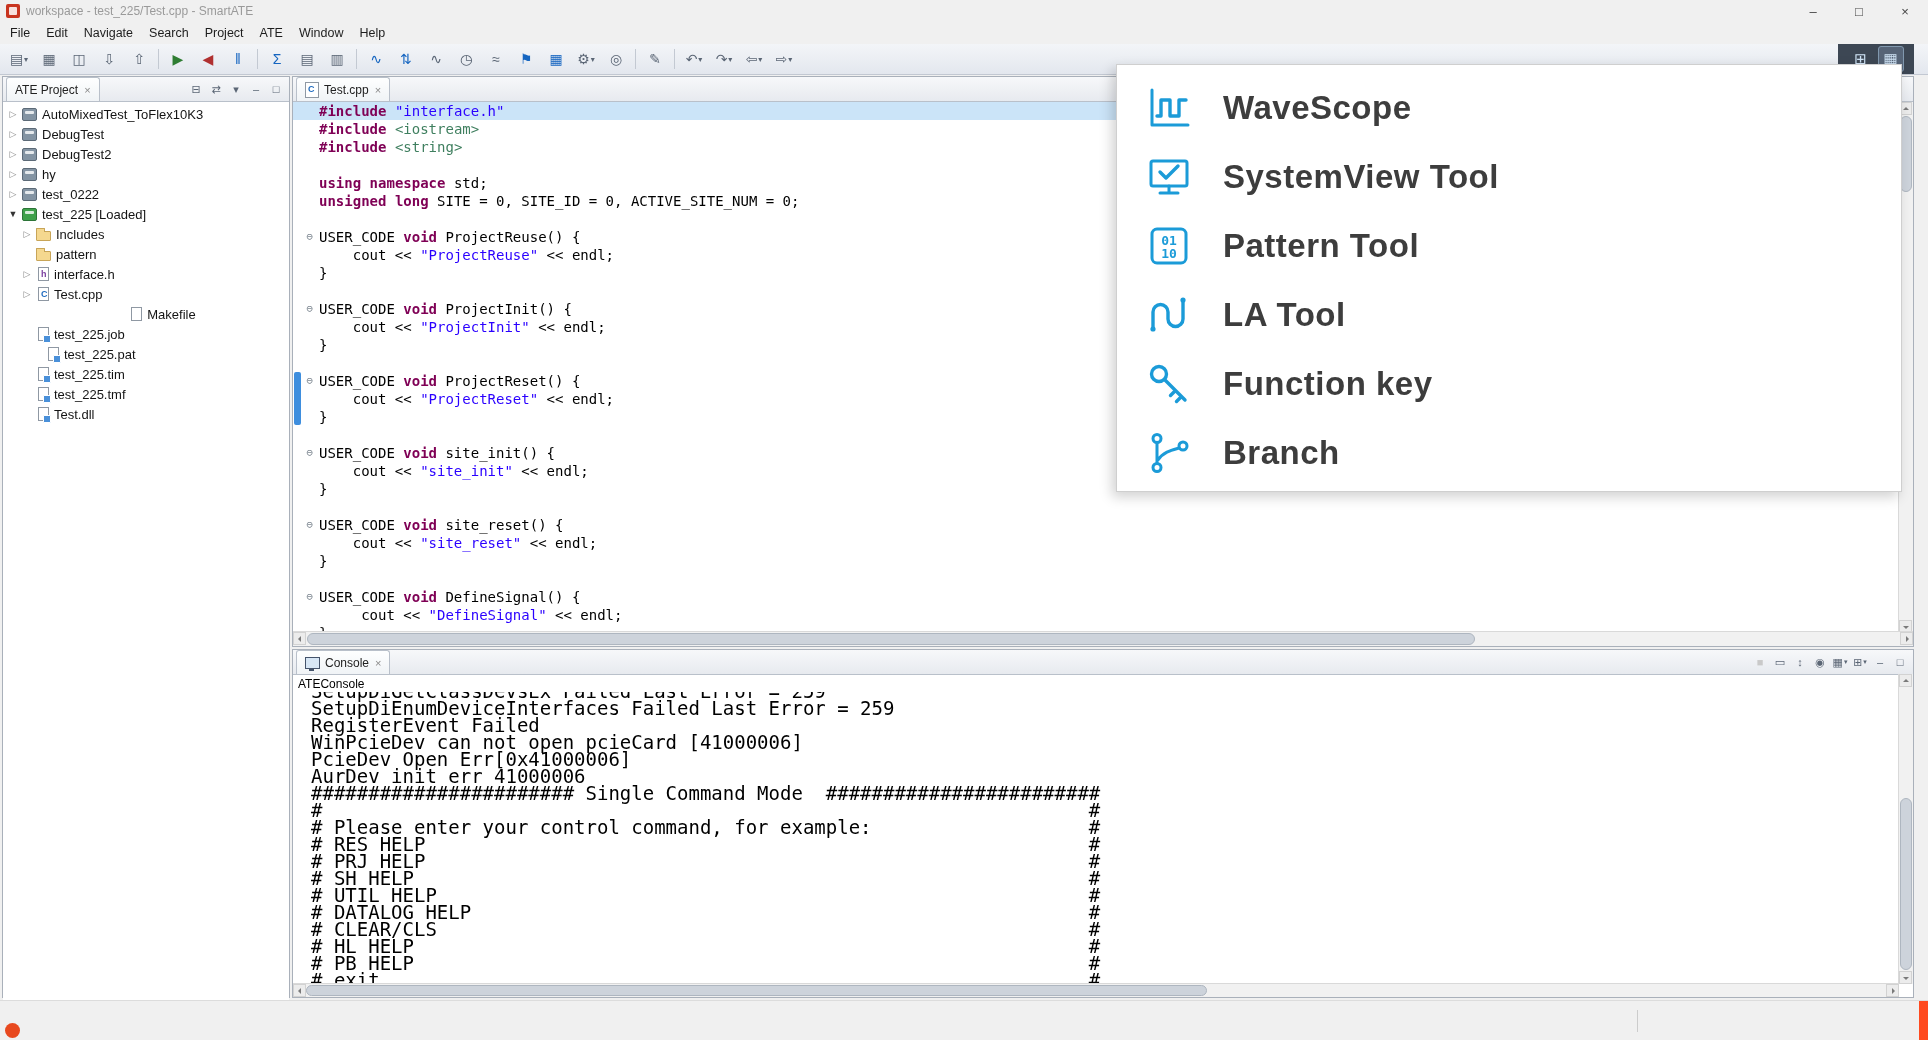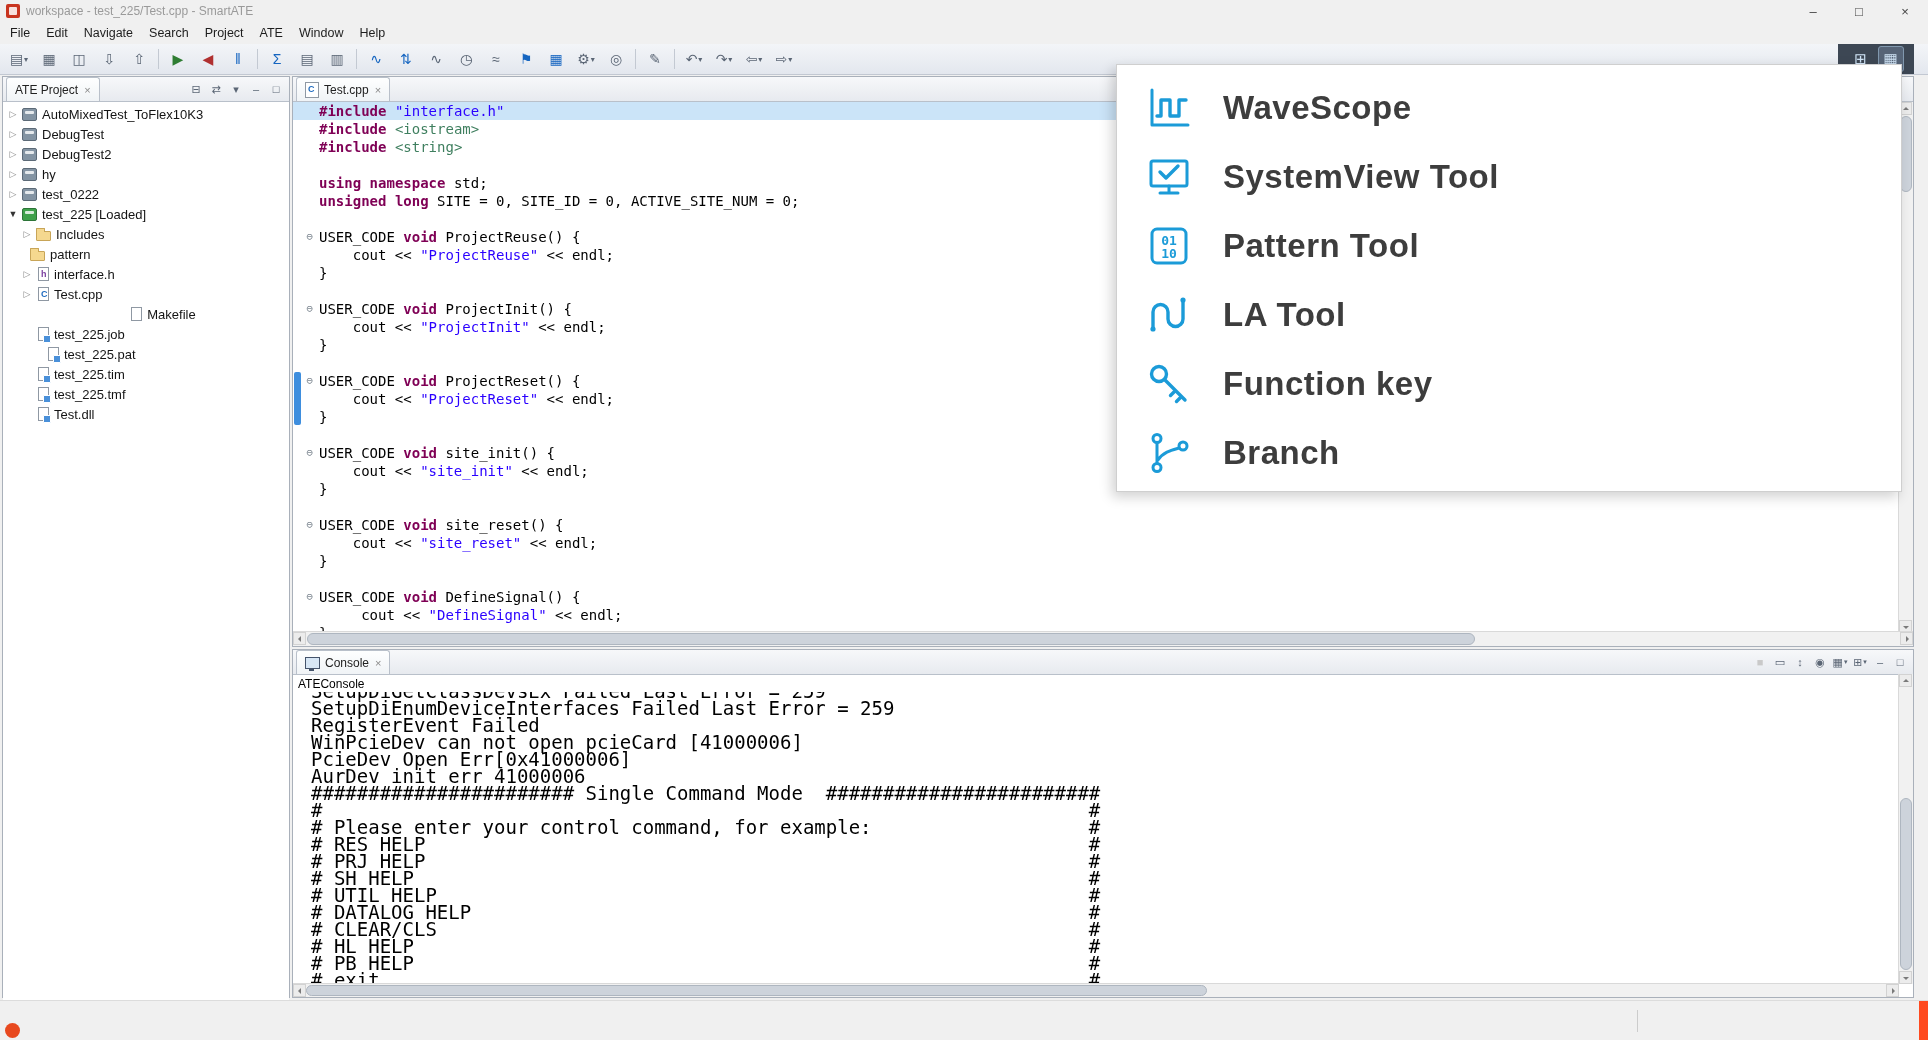--- a/index.html
+++ b/index.html
@@ -286,21 +286,21 @@
         <div class="trow" style="padding-left: 4px;">
           <span class="arrow exp">▼</span>
           <span class="ticon project-loaded"></span>
           <span class="tlabel">test_225 [Loaded]</span>
         </div>
         <div class="trow" style="padding-left: 18px;">
           <span class="arrow">▷</span>
           <span class="ticon folder"></span>
           <span class="tlabel">Includes</span>
         </div>
-        <div class="trow" style="padding-left: 12px;">
+        <div class="trow" style="padding-left: 18px;">
           <span class="arrow"></span>
           <span class="ticon folder"></span>
           <span class="tlabel">pattern</span>
         </div>
         <div class="trow" style="padding-left: 18px;">
           <span class="arrow">▷</span>
           <span class="ticon file-h"></span>
           <span class="tlabel">interface.h</span>
         </div>
         <div class="trow" style="padding-left: 18px;">

